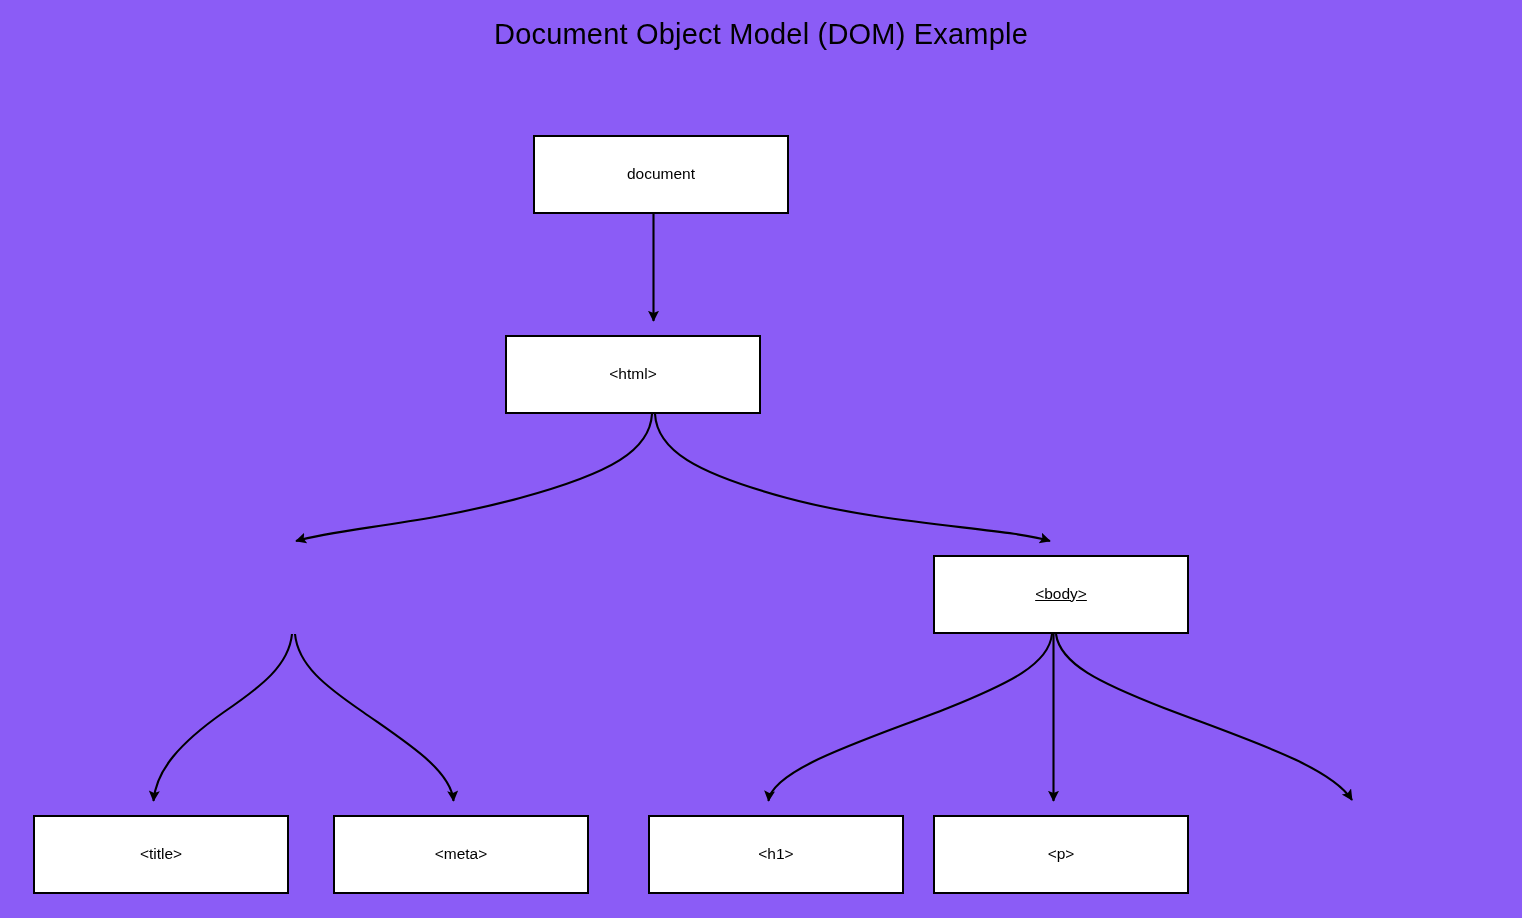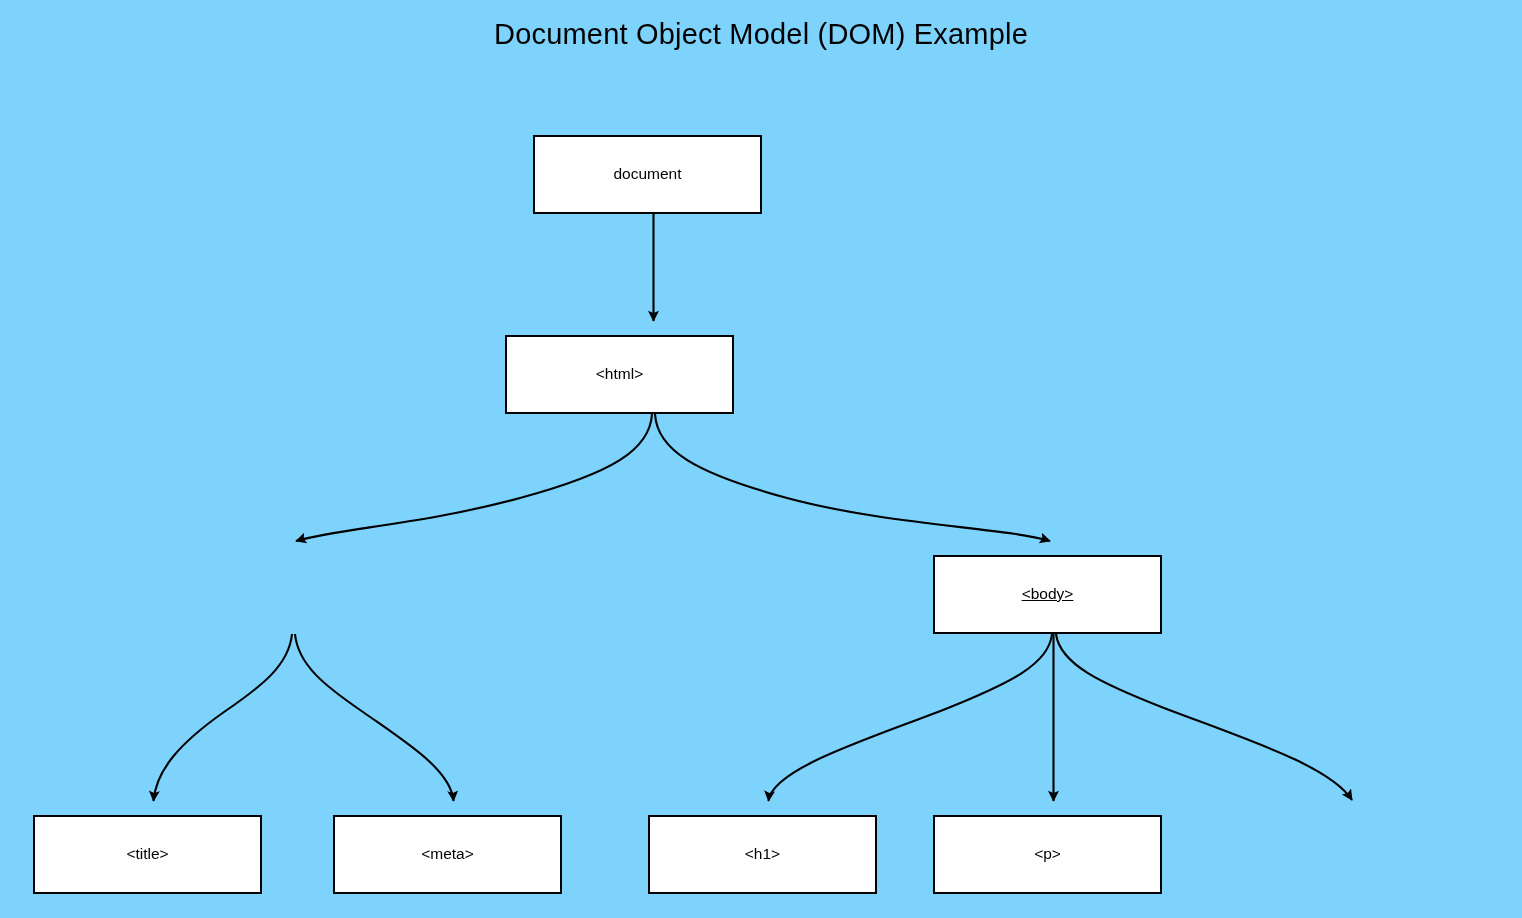--- a/index.html
+++ b/index.html
@@ -4,21 +4,21 @@
 <style>
   html, body {
     margin: 0;
     padding: 0;
     background: #ffffff;
   }
   #canvas {
     position: relative;
     width: 1522px;
     height: 918px;
-    background: #7dd3fc;
+    background: #8b5cf6;
     overflow: hidden;
     font-family: "Liberation Sans", sans-serif;
   }
   #diagram-title {
     position: absolute;
     left: 0;
     top: 18px;
     width: 1522px;
     text-align: center;
     font-family: "Liberation Sans", sans-serif;
@@ -32,21 +32,21 @@
     position: absolute;
     left: 0;
     top: 0;
     width: 1522px;
     height: 918px;
     pointer-events: none;
   }
   .node {
     position: absolute;
     box-sizing: border-box;
-    width: 229px;
+    width: 256px;
     height: 79px;
     border: 2px solid #000000;
     background: #ffffff;
     display: flex;
     align-items: center;
     justify-content: center;
   }
   .node-label {
     font-family: "Liberation Sans", sans-serif;
     font-size: 15.5px;

